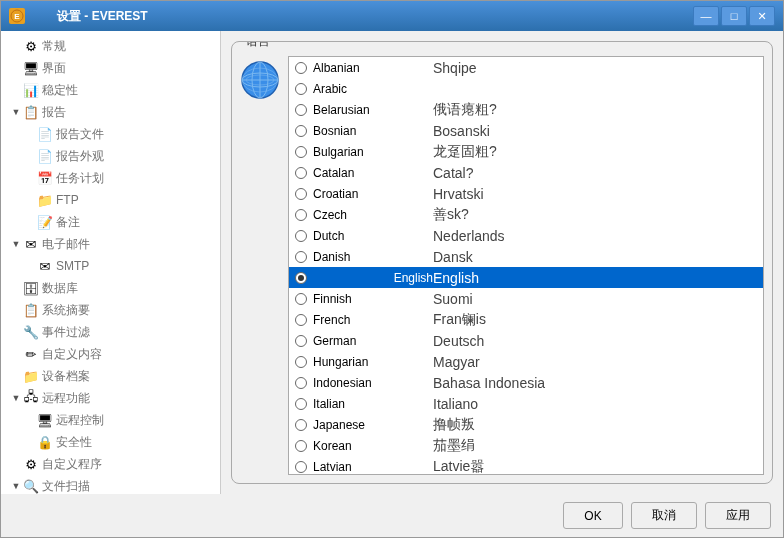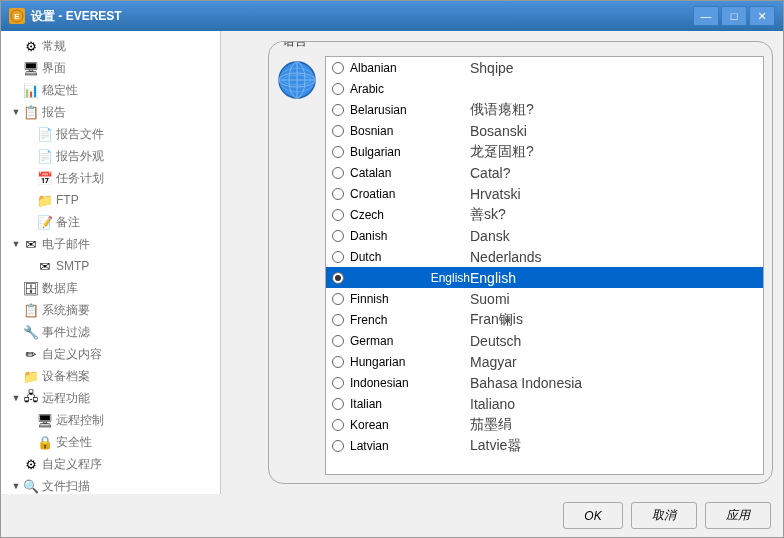--- a/index.html
+++ b/index.html
@@ -40,20 +40,21 @@
       background: #e8a020;
       border-radius: 2px;
       display: flex;
       align-items: center;
       justify-content: center;
       font-size: 10px;
     }
     .title-text {
       font-size: 12px;
       font-weight: bold;
+      margin-left: 26px;
     }
     .title-bar-right {
       display: flex;
       gap: 2px;
     }
     .win-btn {
       width: 26px;
       height: 20px;
       background: #5a9ae0;
       border: 1px solid #3a7abf;
@@ -118,27 +119,26 @@
     
     .main-panel {
       flex: 1;
       padding: 10px;
       display: flex;
       flex-direction: column;
       overflow: hidden;
     }
     .group-box {
       border: 1px solid #aaa;
-      border-radius: 15px;
+      border-radius: 8px;
       flex: 1;
       display: flex;
       flex-direction: column;
       overflow: hidden;
       position: relative;
-      margin-left: 37px;
     }
     .group-box-title {
       position: absolute;
       top: -9px;
       left: 10px;
       background: #f0f0f0;
       padding: 0 4px;
       font-size: 12px;
       color: #333;
     }
@@ -216,21 +216,20 @@
     }
     .btn {
       padding: 4px 20px;
       font-size: 12px;
       background: #f0f0f0;
       border: 1px solid #aaa;
       border-radius: 3px;
       cursor: pointer;
       min-width: 60px;
       text-align: center;
-      font-style: italic;
     }
   </style>
 </head>
 <body>
 
 <div class="window">
 
   <div class="title-bar">
     <div class="title-bar-left">
       <div class="title-icon">
@@ -433,27 +432,27 @@
                   <span class="lang-name">Croatian</span>
                   <span class="lang-native">Hrvatski</span>
                 </div>
                 <div class="lang-row">
                   <span class="lang-radio"></span>
                   <span class="lang-name">Czech</span>
                   <span class="lang-native">善sk?</span>
                 </div>
                 <div class="lang-row">
                   <span class="lang-radio"></span>
+                  <span class="lang-name">Dutch</span>
+                  <span class="lang-native">Nederlands</span>
+                </div>
+                <div class="lang-row">
+                  <span class="lang-radio"></span>
                   <span class="lang-name">Danish</span>
                   <span class="lang-native">Dansk</span>
-                </div>
-                <div class="lang-row">
-                  <span class="lang-radio"></span>
-                  <span class="lang-name">Dutch</span>
-                  <span class="lang-native">Nederlands</span>
                 </div>
                 <div class="lang-row selected">
                   <span class="lang-radio checked"></span>
                   <span class="lang-name">English</span>
                   <span class="lang-native">English</span>
                 </div>
                 <div class="lang-row">
                   <span class="lang-radio"></span>
                   <span class="lang-name">Finnish</span>
                   <span class="lang-native">Suomi</span>
@@ -475,20 +474,25 @@
                 </div>
                 <div class="lang-row">
                   <span class="lang-radio"></span>
                   <span class="lang-name">Indonesian</span>
                   <span class="lang-native">Bahasa Indonesia</span>
                 </div>
                 <div class="lang-row">
                   <span class="lang-radio"></span>
                   <span class="lang-name">Italian</span>
                   <span class="lang-native">Italiano</span>
+                </div>
+                <div class="lang-row">
+                  <span class="lang-radio"></span>
+                  <span class="lang-name">Japanese</span>
+                  <span class="lang-native">撸帧叛</span>
                 </div>
                 <div class="lang-row">
                   <span class="lang-radio"></span>
                   <span class="lang-name">Korean</span>
                   <span class="lang-native">茄墨绢</span>
                 </div>
                 <div class="lang-row">
                   <span class="lang-radio"></span>
                   <span class="lang-name">Latvian</span>
                   <span class="lang-native">Latvie嚣</span>

